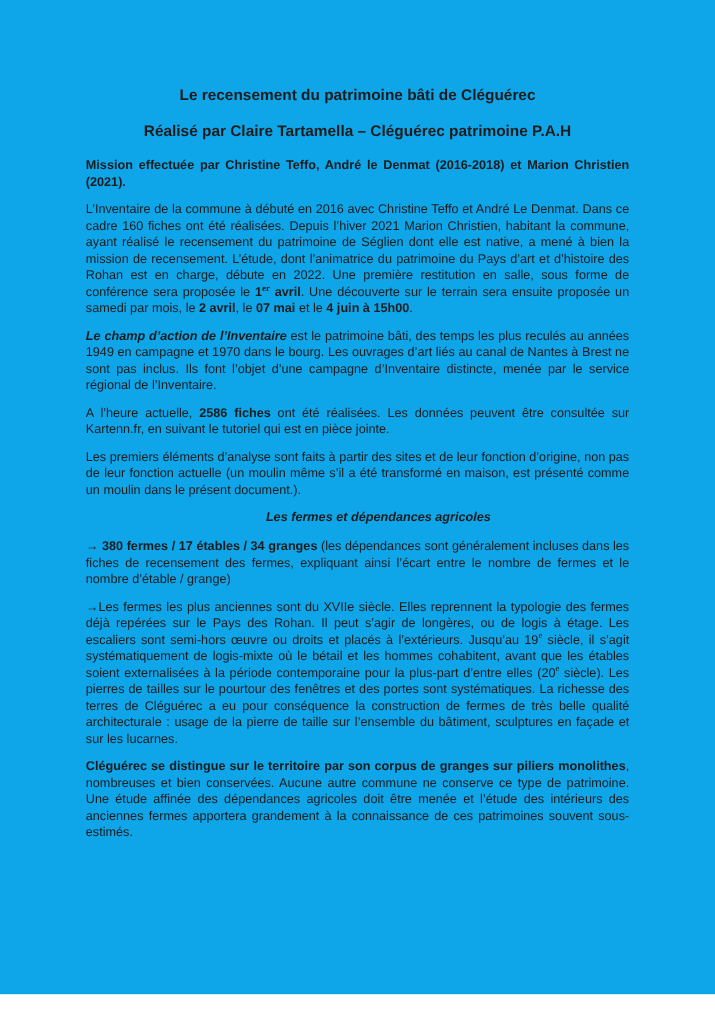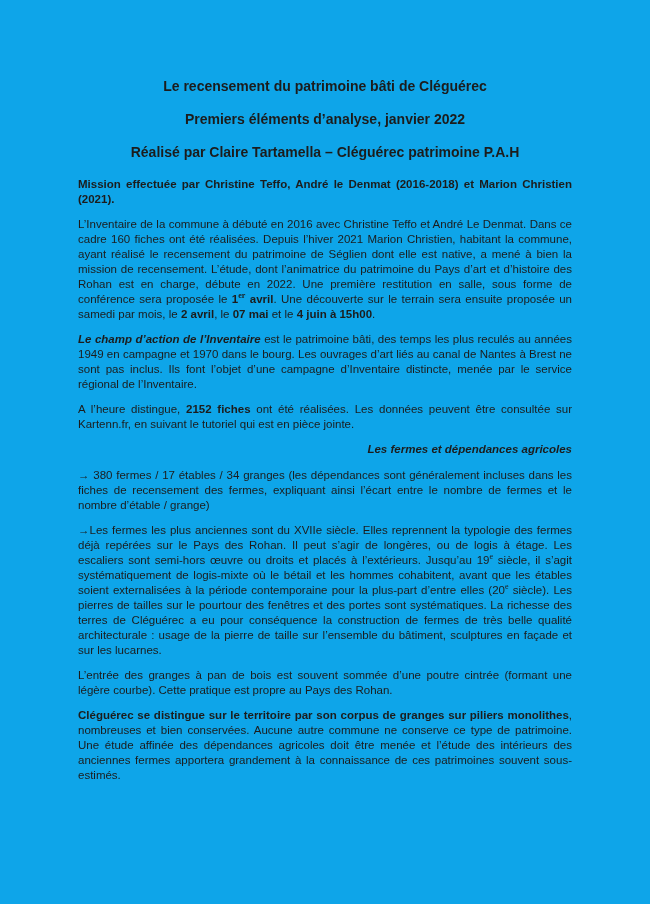--- a/index.html
+++ b/index.html
@@ -31,43 +31,42 @@
     margin-top: 17px;
     font-size: 11.5px;
     line-height: 15px;
     text-align: justify;
   }
   p.para {
     margin: 10px 0 10px 0;
   }
   p.subheading {
     padding-left: 38px;
-    text-align: right;
+    text-align: center;
     margin-bottom: 11px;
   }
   .doc-body sup {
     font-size: 8px;
     line-height: 0;
     vertical-align: super;
     font-family: Liberation Serif, serif;
   }
 </style>
 </head>
 <body>
 
 <div class="page">
   <div class="title-block">
     <h1 class="title">Le recensement du patrimoine bâti de Cléguérec</h1>
-    <h1 class="title">Premiers éléments d’analyse, janvier 2022</h1>
     <h1 class="title">Réalisé par Claire Tartamella – Cléguérec patrimoine P.A.H</h1>
   </div>
   <div class="doc-body">
       <p class="para"><span style="font-weight: 700;">Mission effectuée par Christine Teffo, André le Denmat (2016-2018) et Marion Christien (2021).</span></p>
       <p class="para"><span>L’Inventaire de la commune à débuté en 2016 avec Christine Teffo et André Le Denmat. Dans ce cadre 160 fiches ont été réalisées. Depuis l’hiver 2021 Marion Christien, habitant la commune, ayant réalisé le recensement du patrimoine de Séglien dont elle est native, a mené à bien la mission de recensement. L’étude, dont l’animatrice du patrimoine du Pays d’art et d’histoire des Rohan est en charge, débute en 2022. Une première restitution en salle, sous forme de conférence sera proposée le </span><span style="font-weight: 700;">1</span><sup style="font-weight: 700;">er</sup><span style="font-weight: 700;"> avril</span><span>. Une découverte sur le terrain sera ensuite proposée un samedi par mois, le </span><span style="font-weight: 700;">2 avril</span><span>, le </span><span style="font-weight: 700;">07 mai</span><span> et le </span><span style="font-weight: 700;">4 juin à 15h00</span><span>.</span></p>
       <p class="para"><span style="font-weight: 700; font-style: italic;">Le champ d’action de l’Inventaire</span><span> est le patrimoine bâti, des temps les plus reculés au années 1949 en campagne et 1970 dans le bourg. Les ouvrages d’art liés au canal de Nantes à Brest ne sont pas inclus. Ils font l’objet d’une campagne d’Inventaire distincte, menée par le service régional de l’Inventaire.</span></p>
-      <p class="para"><span>A l’heure distingue, </span><span style="font-weight: 700;">2152 fiches</span><span> ont été réalisées. Les données peuvent être consultée sur Kartenn.fr, en suivant le tutoriel qui est en pièce jointe.</span></p>
+      <p class="para"><span>A l’heure actuelle, </span><span style="font-weight: 700;">2586 fiches</span><span> ont été réalisées. Les données peuvent être consultée sur Kartenn.fr, en suivant le tutoriel qui est en pièce jointe.</span></p>
+      <p class="para"><span>Les premiers éléments d’analyse sont faits à partir des sites et de leur fonction d’origine, non pas de leur fonction actuelle (un moulin même s’il a été transformé en maison, est présenté comme un moulin dans le présent document.).</span></p>
       <p class="para subheading"><span style="font-weight: 700; font-style: italic;">Les fermes et dépendances agricoles</span></p>
-      <p class="para"><span style="font-weight: 400;">→ 380 fermes / 17 étables / 34 granges </span><span>(les dépendances sont généralement incluses dans les fiches de recensement des fermes, expliquant ainsi l’écart entre le nombre de fermes et le nombre d’étable / grange)</span></p>
+      <p class="para"><span style="font-weight: 700;">→ 380 fermes / 17 étables / 34 granges </span><span>(les dépendances sont généralement incluses dans les fiches de recensement des fermes, expliquant ainsi l’écart entre le nombre de fermes et le nombre d’étable / grange)</span></p>
       <p class="para"><span>→Les fermes les plus anciennes sont du XVIIe siècle. Elles reprennent la typologie des fermes déjà repérées sur le Pays des Rohan. Il peut s’agir de longères, ou de logis à étage. Les escaliers sont semi-hors œuvre ou droits et placés à l’extérieurs. Jusqu’au 19</span><sup>e</sup><span> siècle, il s’agit systématiquement de logis-mixte où le bétail et les hommes cohabitent, avant que les étables soient externalisées à la période contemporaine pour la plus-part d’entre elles (20</span><sup>e</sup><span> siècle). Les pierres de tailles sur le pourtour des fenêtres et des portes sont systématiques. La richesse des terres de Cléguérec a eu pour conséquence la construction de fermes de très belle qualité architecturale : usage de la pierre de taille sur l’ensemble du bâtiment, sculptures en façade et sur les lucarnes.</span></p>
-      <p class="para"><span>L’entrée des granges à pan de bois est souvent sommée d’une poutre cintrée (formant une légère courbe). Cette pratique est propre au Pays des Rohan.</span></p>
       <p class="para"><span style="font-weight: 700;">Cléguérec se distingue sur le territoire par son corpus de granges sur piliers monolithes</span><span>, nombreuses et bien conservées. Aucune autre commune ne conserve ce type de patrimoine. Une étude affinée des dépendances agricoles doit être menée et l’étude des intérieurs des anciennes fermes apportera grandement à la connaissance de ces patrimoines souvent sous-estimés.</span></p>
     </div>
 </div>
 
 </body></html>

